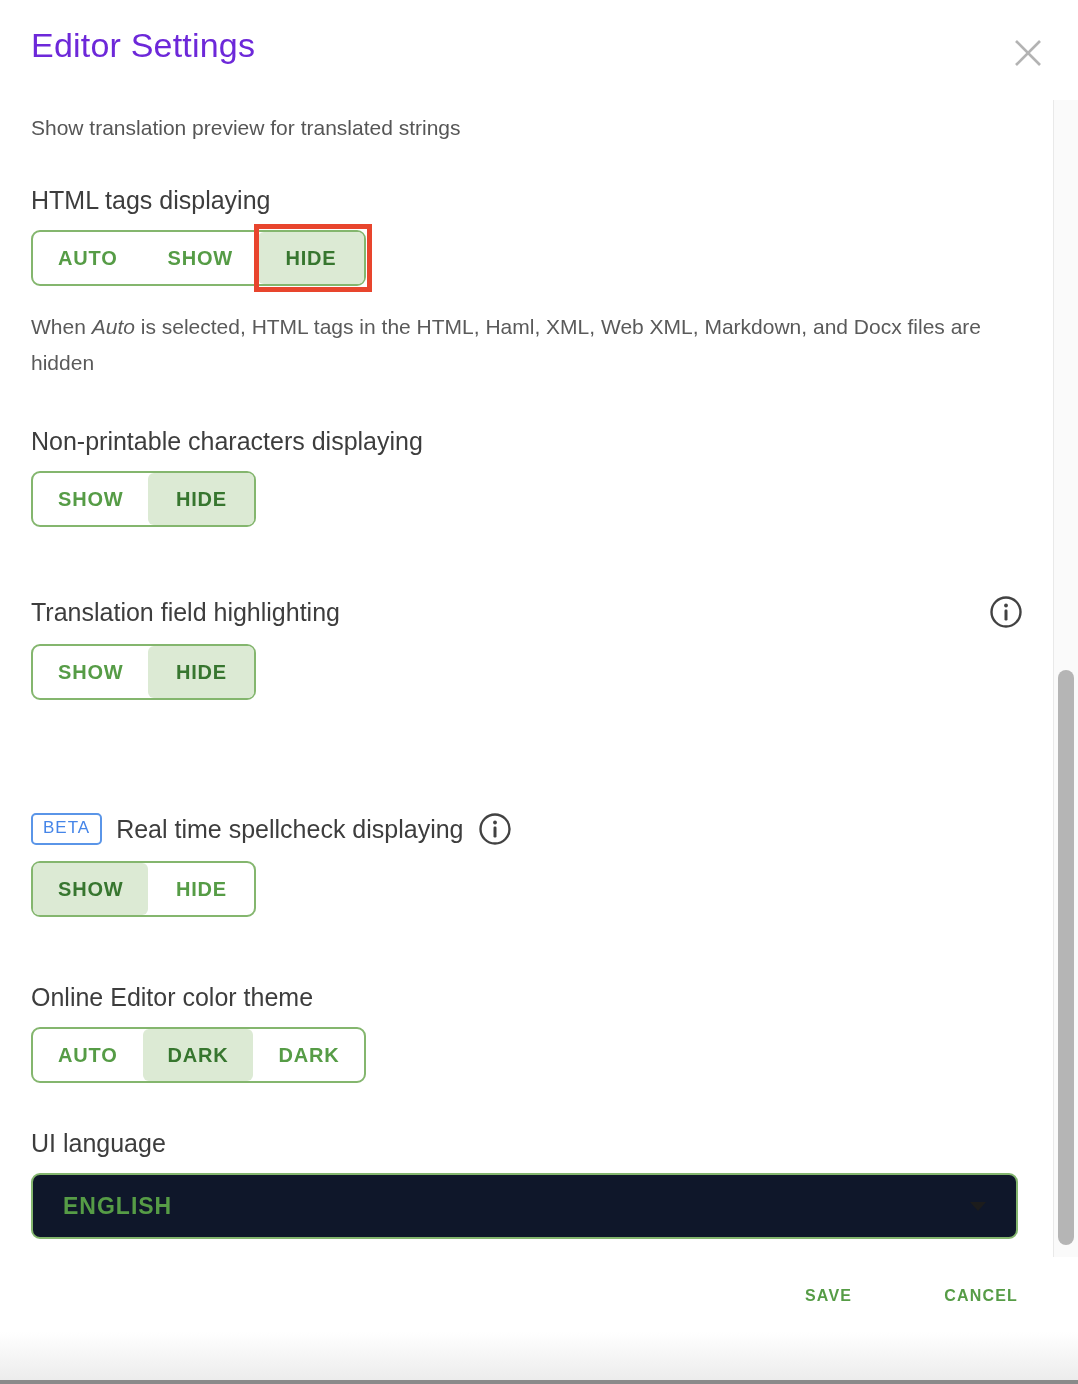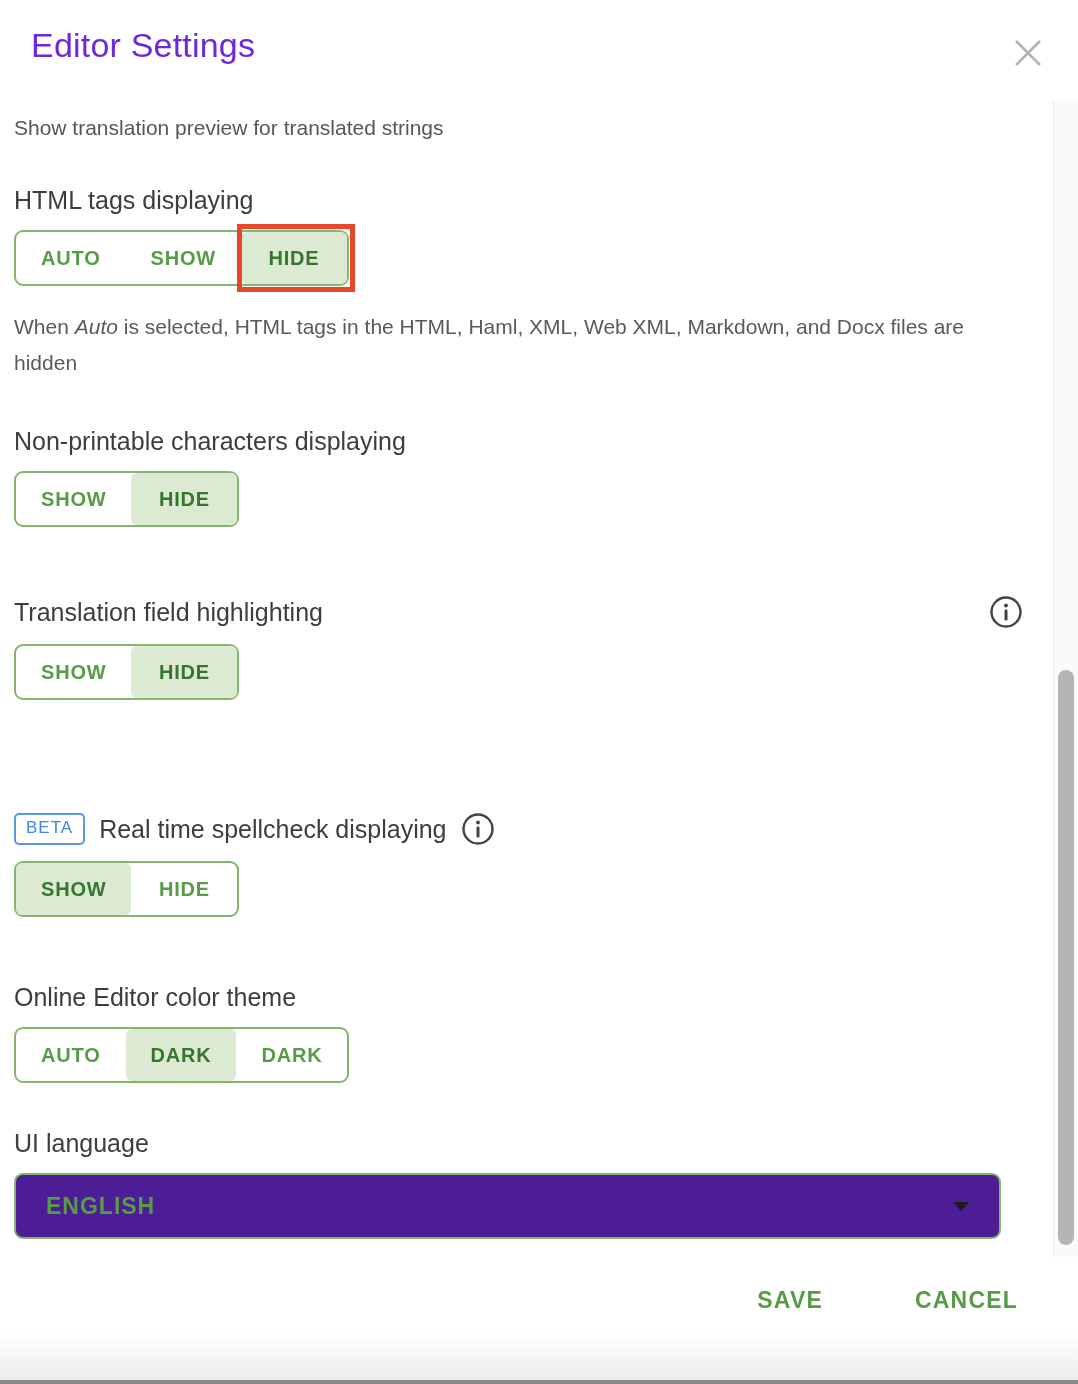--- a/index.html
+++ b/index.html
@@ -19,21 +19,21 @@
     font-size:34px; font-weight:400; color:#6d28d9; letter-spacing:0.2px;
   }
   .close-btn {
     position:absolute; right:33px; top:36px; width:34px; height:34px;
     background:none; border:none; cursor:pointer; padding:0;
   }
 
   
   .content {
     position:absolute; top:100px; left:0; right:25px; bottom:127px;
-    padding-left:14px; padding-right:30px; overflow:hidden;
+    padding-left:31px; padding-right:30px; overflow:hidden;
   }
   .scroll-note { margin-top:16px; font-size:21px; color:#565656; }
 
   .setting-label { font-size:25px; color:#3d3d3d; display:flex; align-items:center; gap:14px; }
   .lbl-1 { margin-top:46px; }
   .lbl-2 { margin-top:46px; }
   .lbl-3 { margin-top:68px;justify-content:space-between; }
   .lbl-4 { margin-top:112px;text-align:center; }
   .lbl-5 { margin-top:66px; }
   .lbl-6 { margin-top:46px; }
@@ -68,21 +68,21 @@
   .beta-badge {
     display:inline-block; border:2px solid #5a95e8; border-radius:5px;
     color:#4585e8; font-size:17px; font-weight:400; letter-spacing:1px;
     padding:3px 10px 4px; line-height:1.2;
   }
 
   .info-icon { width:34px; height:34px; flex:0 0 auto; }
 
   .select-box {
     margin-top:15px; width:987px; height:66px;
-    border:2px solid #84b66e; border-radius:9px; background:#4c1d95;
+    border:2px solid #84b66e; border-radius:9px; background:#0f172a;
     display:flex; align-items:center; padding:0 30px; cursor:pointer;
   }
   .select-value {
     font-size:23px; font-weight:700; letter-spacing:1px; color:#569c46; flex:1;
   }
   .select-caret {
     width:0; height:0; border-left:8px solid transparent;
     border-right:8px solid transparent; border-top:9px solid #1c1c1c;
   }
 
@@ -99,21 +99,21 @@
   
   .dialog-footer {
     position:absolute; left:0; right:0; bottom:0; height:127px; background:#fff;
   }
   .footer-buttons {
     position:absolute; right:60px; top:30px; display:flex; gap:92px;
   }
   .text-btn {
     border:none; background:none; cursor:pointer;
     font-family:"Liberation Sans", sans-serif;
-    font-size:23px; font-weight:700; letter-spacing:1.2px; color:#569c46;
+    font-size:16px; font-weight:700; letter-spacing:1.2px; color:#569c46;
   }
   .bottom-edge {
     position:absolute; left:0; right:0; bottom:0; height:52px;
     background:linear-gradient(#ffffff, #ececec);
     border-bottom:4px solid #8a8a8a; pointer-events:none;
   }
 </style>
 </head>
 <body>
 

